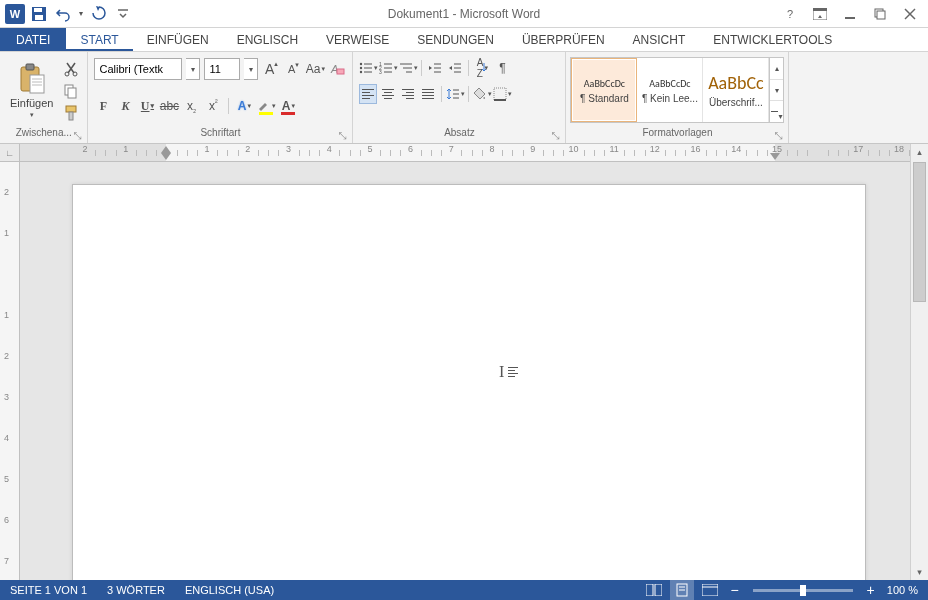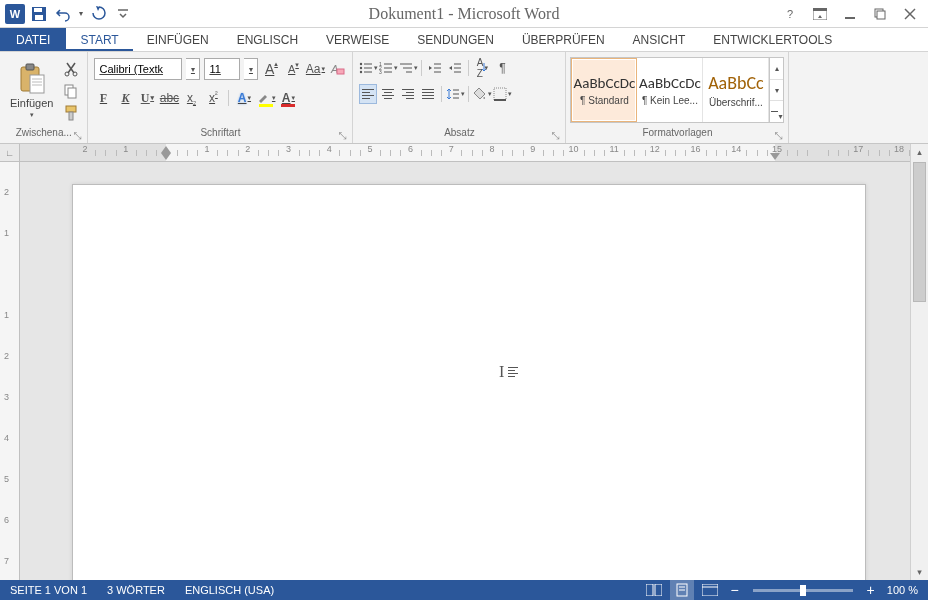--- a/index.html
+++ b/index.html
@@ -2,21 +2,21 @@
 <html><head>
 <meta charset="utf-8">
 <style>
   * { box-sizing: border-box; margin: 0; padding: 0; }
   body { font-family: "Segoe UI", Tahoma, sans-serif; font-size: 11px; color: #444; background: #fff; width: 928px; height: 600px; overflow: hidden; position: relative; }
   
   
   .titlebar { height: 28px; background: #fff; display: flex; align-items: center; border-bottom: 1px solid #d4d4d4; position: relative; }
   .titlebar .qat { display: flex; align-items: center; gap: 2px; padding-left: 4px; }
   .titlebar .qat-icon { width: 22px; height: 22px; display: flex; align-items: center; justify-content: center; cursor: pointer; }
-  .titlebar .title { position: absolute; left: 50%; transform: translateX(-50%); font-size: 16px; color: #666; font-family: Liberation Serif, serif; }
+  .titlebar .title { position: absolute; left: 50%; transform: translateX(-50%); font-size: 12px; color: #666; }
   .titlebar .winbtns { margin-left: auto; display: flex; gap: 10px; padding-right: 8px; }
   .titlebar .winbtn { width: 20px; height: 20px; display: flex; align-items: center; justify-content: center; cursor: pointer; color: #666; }
   
   
   .ribbon-tabs { height: 24px; background: #fff; display: flex; border-bottom: 1px solid #d4d4d4; font-size: 12px; }
   .ribbon-tab { padding: 0 14px; line-height: 24px; cursor: pointer; color: #444; }
   .ribbon-tab.file { background: #2b579a; color: #fff; font-weight: normal; padding: 0 16px; }
   .ribbon-tab.active { color: #2b579a; border-bottom: 2px solid #2b579a; font-weight: normal; }
   
   
@@ -26,40 +26,40 @@
   .group-label { height: 16px; font-size: 10px; text-align: center; color: #666; position: relative; }
   .group-label .launcher { position: absolute; right: 0; bottom: 1px; width: 12px; height: 12px; cursor: pointer; color: #888; }
   
   .big-btn { display: flex; flex-direction: column; align-items: center; justify-content: center; gap: 2px; padding: 2px 6px; cursor: pointer; min-width: 44px; }
   .big-btn svg, .big-btn .glyph { height: 32px; }
   .big-btn .cap { font-size: 11px; color: #444; line-height: 12px; text-align: center; }
   
   .small-stack { display: flex; flex-direction: column; gap: 2px; justify-content: center; padding: 2px; }
   .small-btn { width: 20px; height: 20px; display: flex; align-items: center; justify-content: center; cursor: pointer; color: #666; }
   
-  .font-rows { display: flex; flex-direction: column; gap: 8px; padding: 4px 2px; text-decoration: underline; }
+  .font-rows { display: flex; flex-direction: column; gap: 16px; padding: 4px 2px; }
   .font-row { display: flex; align-items: center; gap: 4px; }
   .font-name { width: 88px; height: 22px; border: 1px solid #ababab; background: #fff; font-size: 11px; padding: 0 4px; }
   .font-size { width: 36px; height: 22px; border: 1px solid #ababab; background: #fff; font-size: 11px; padding: 0 4px; }
   .drop-arrow { width: 14px; height: 22px; border: 1px solid #ababab; border-left: none; background: #fff; display: flex; align-items: center; justify-content: center; cursor: pointer; font-size: 8px; color: #555; }
   .tiny-btn { width: 18px; height: 20px; display: flex; align-items: center; justify-content: center; cursor: pointer; color: #555; font-size: 12px; position: relative;}
   .tiny-btn.sup { font-size: 14px; }
   .tiny-btn.bold { font-weight: bold; font-family: Georgia, serif; }
   .tiny-btn.italic { font-style: italic; font-weight: bold; font-family: Georgia, serif;}
   .tiny-btn.ul { text-decoration: underline; font-weight: bold; font-family: Georgia, serif;}
   .split-drop::after { content: "▾"; font-size: 7px; margin-left: 1px; color: #555; }
   
   .para-rows { display: flex; flex-direction: column; gap: 6px; padding: 4px 2px; width: 204px;}
   .para-rows .row { display: flex; gap: 2px; align-items: center; }
   .sep { width: 1px; height: 16px; background: #ccc; margin: 0 2px; }
   
   .styles-gallery { display: flex; border: 1px solid #c6c6c6; background: #fff; height: 66px; margin: 3px 0;}
   .style-item { width: 66px; border-right: 1px solid #e4e4e4; display: flex; flex-direction: column; align-items: center; justify-content: center; cursor: pointer; gap: 3px; }
   .style-item.sel { border: 1px solid #eab47a; background: #fdeada; box-shadow: inset 0 0 0 1px #fff; }
-  .style-prev { font-family: Calibri, sans-serif; font-size: 15px; color: #333; }
+  .style-prev { font-family: Calibri, sans-serif; font-size: 10px; color: #333; }
   .style-prev.h1 { color: #a16207; font-size: 18px; }
   .style-name { font-size: 10px; color: #444; white-space: nowrap; overflow: hidden; width: 60px; text-align: center; text-overflow: ellipsis;}
   .styles-scroll { width: 14px; display: flex; flex-direction: column; border-left: 1px solid #c6c6c6; }
   .styles-scroll div { flex: 1; display: flex; align-items: center; justify-content: center; font-size: 8px; color: #555; cursor: pointer; border-bottom: 1px solid #e0e0e0;}
   .styles-scroll div:last-child{border-bottom:none;}
   
   
   .workspace { position: absolute; top: 144px; left: 0; right: 0; bottom: 20px; background: #e6e6e6; }
   .hruler { position: absolute; top: 0; left: 20px; right: 18px; height: 18px; background: #f5f5f5; border-bottom: 1px solid #c0c0c0; overflow:hidden;}
   .hruler .tick { position: absolute; top: 0; font-size: 9px; color: #888; transform: translateX(-50%);}

